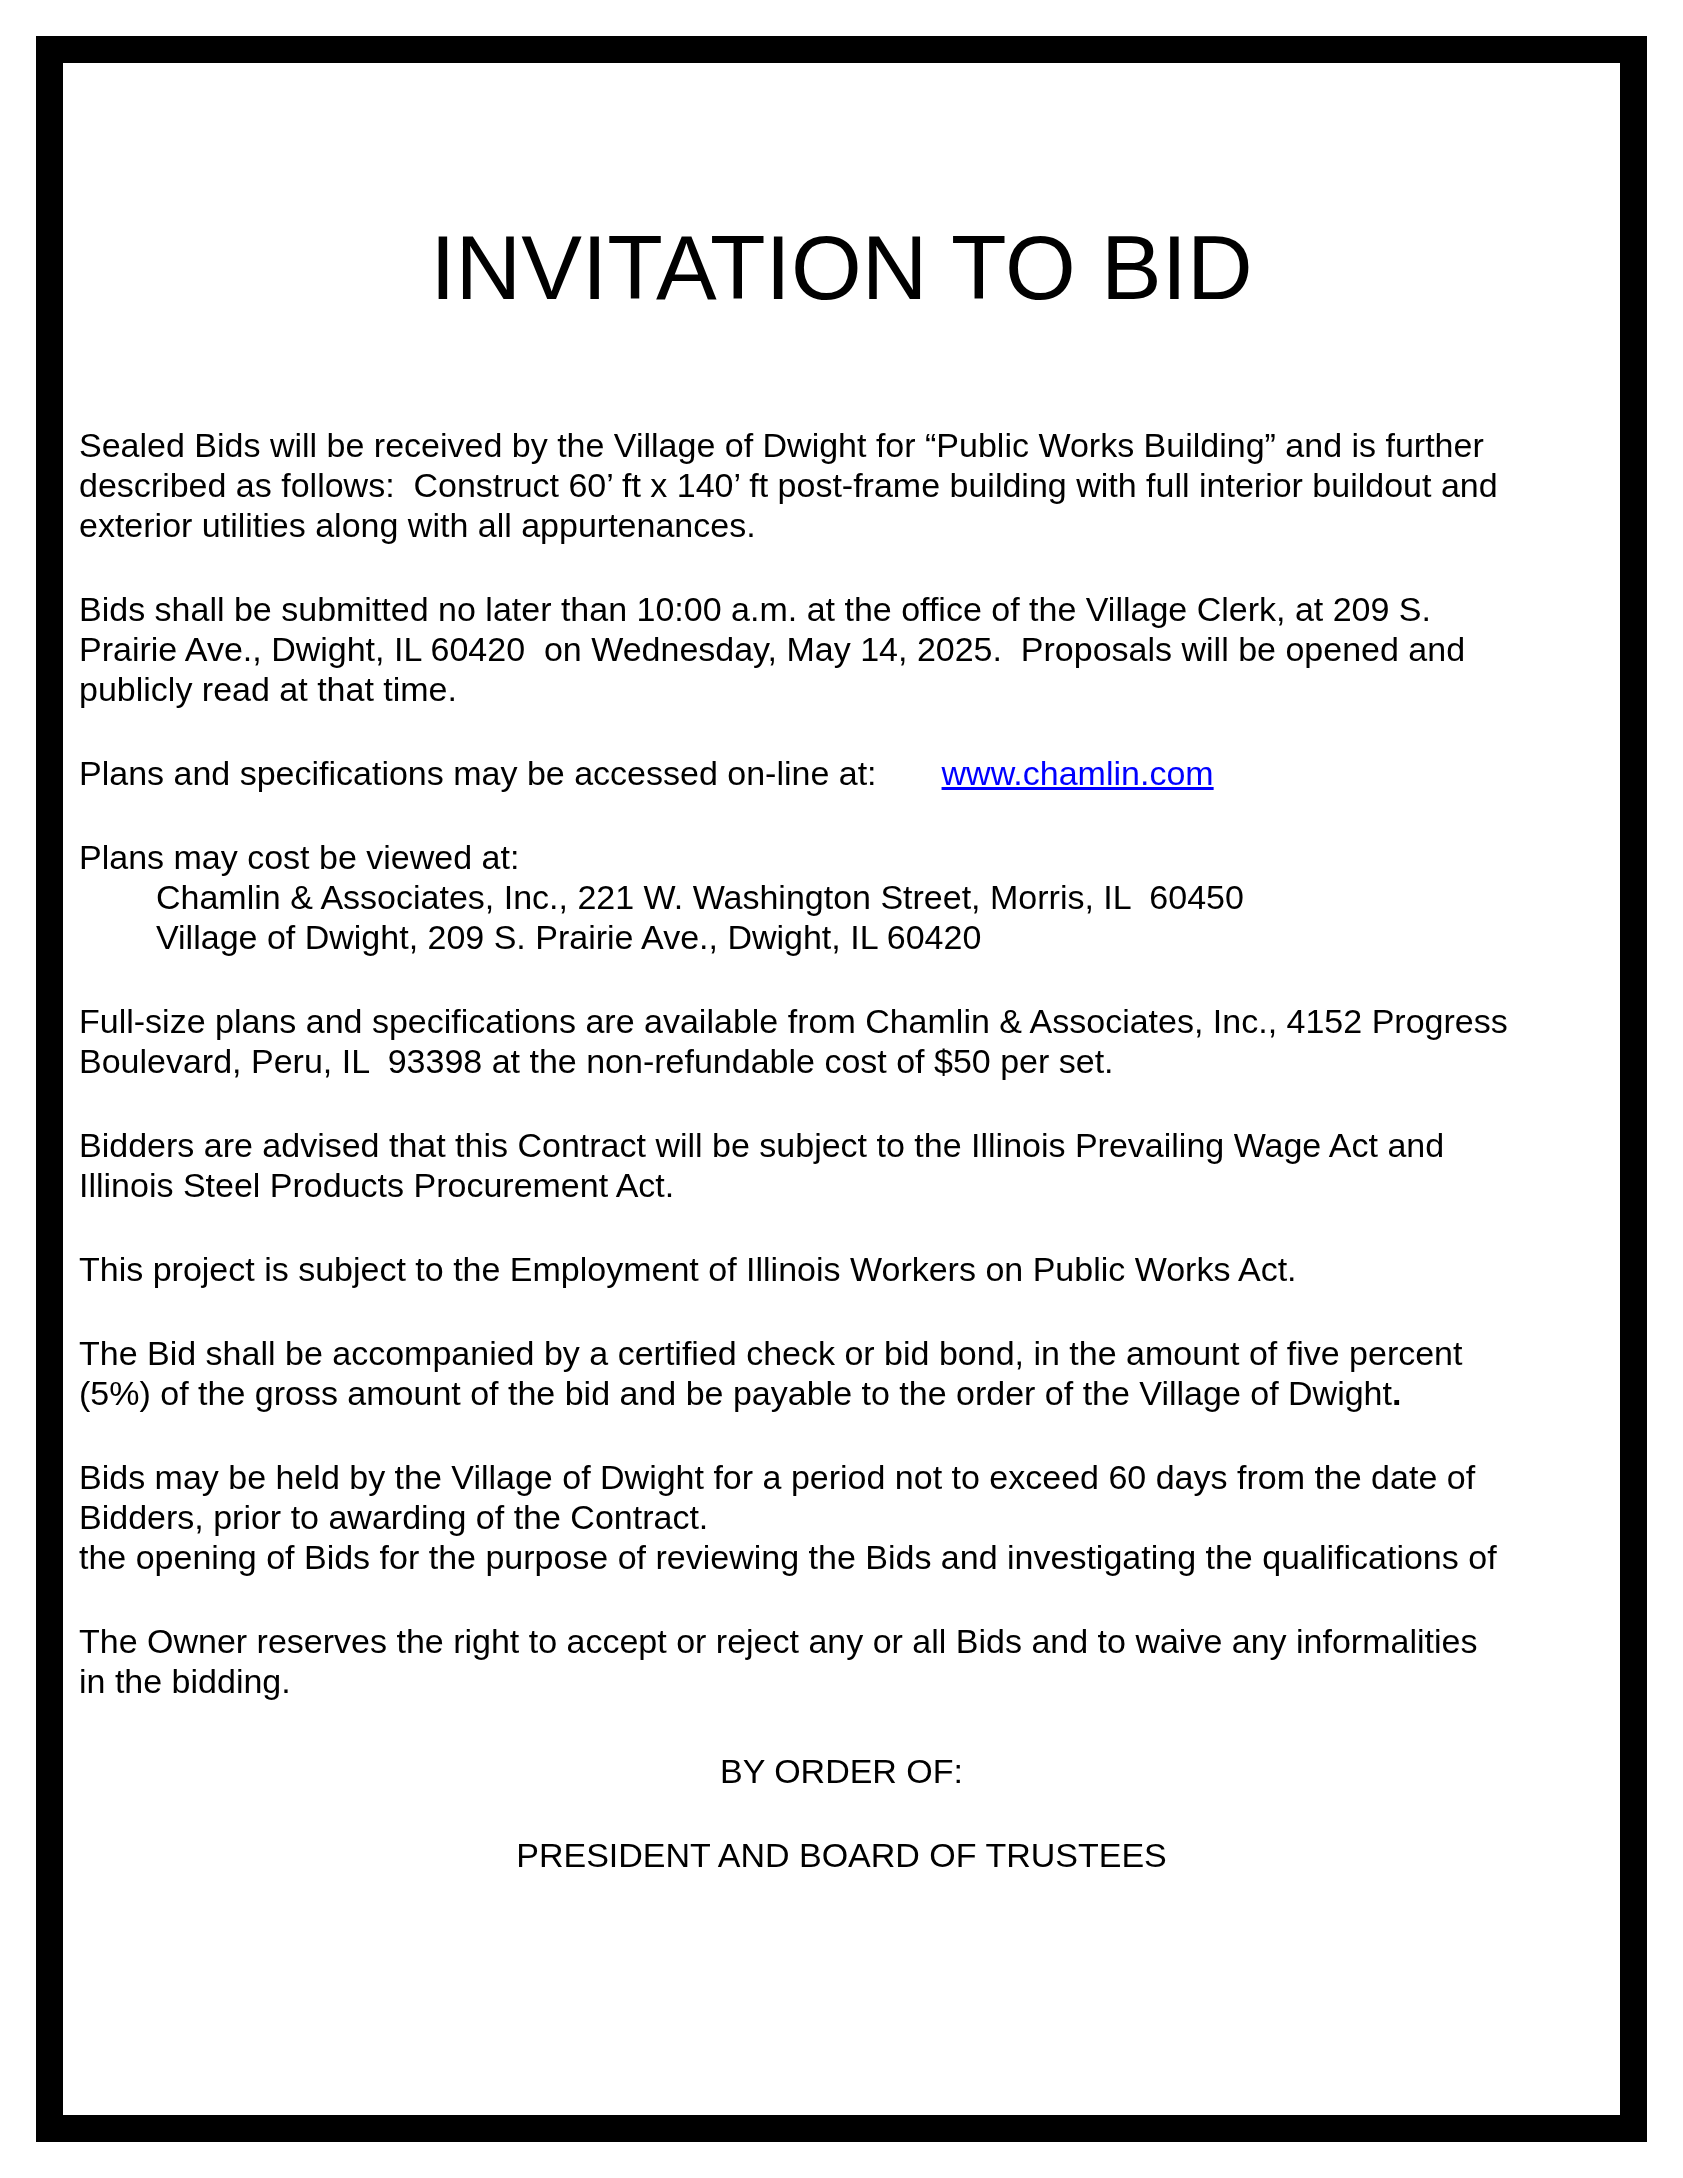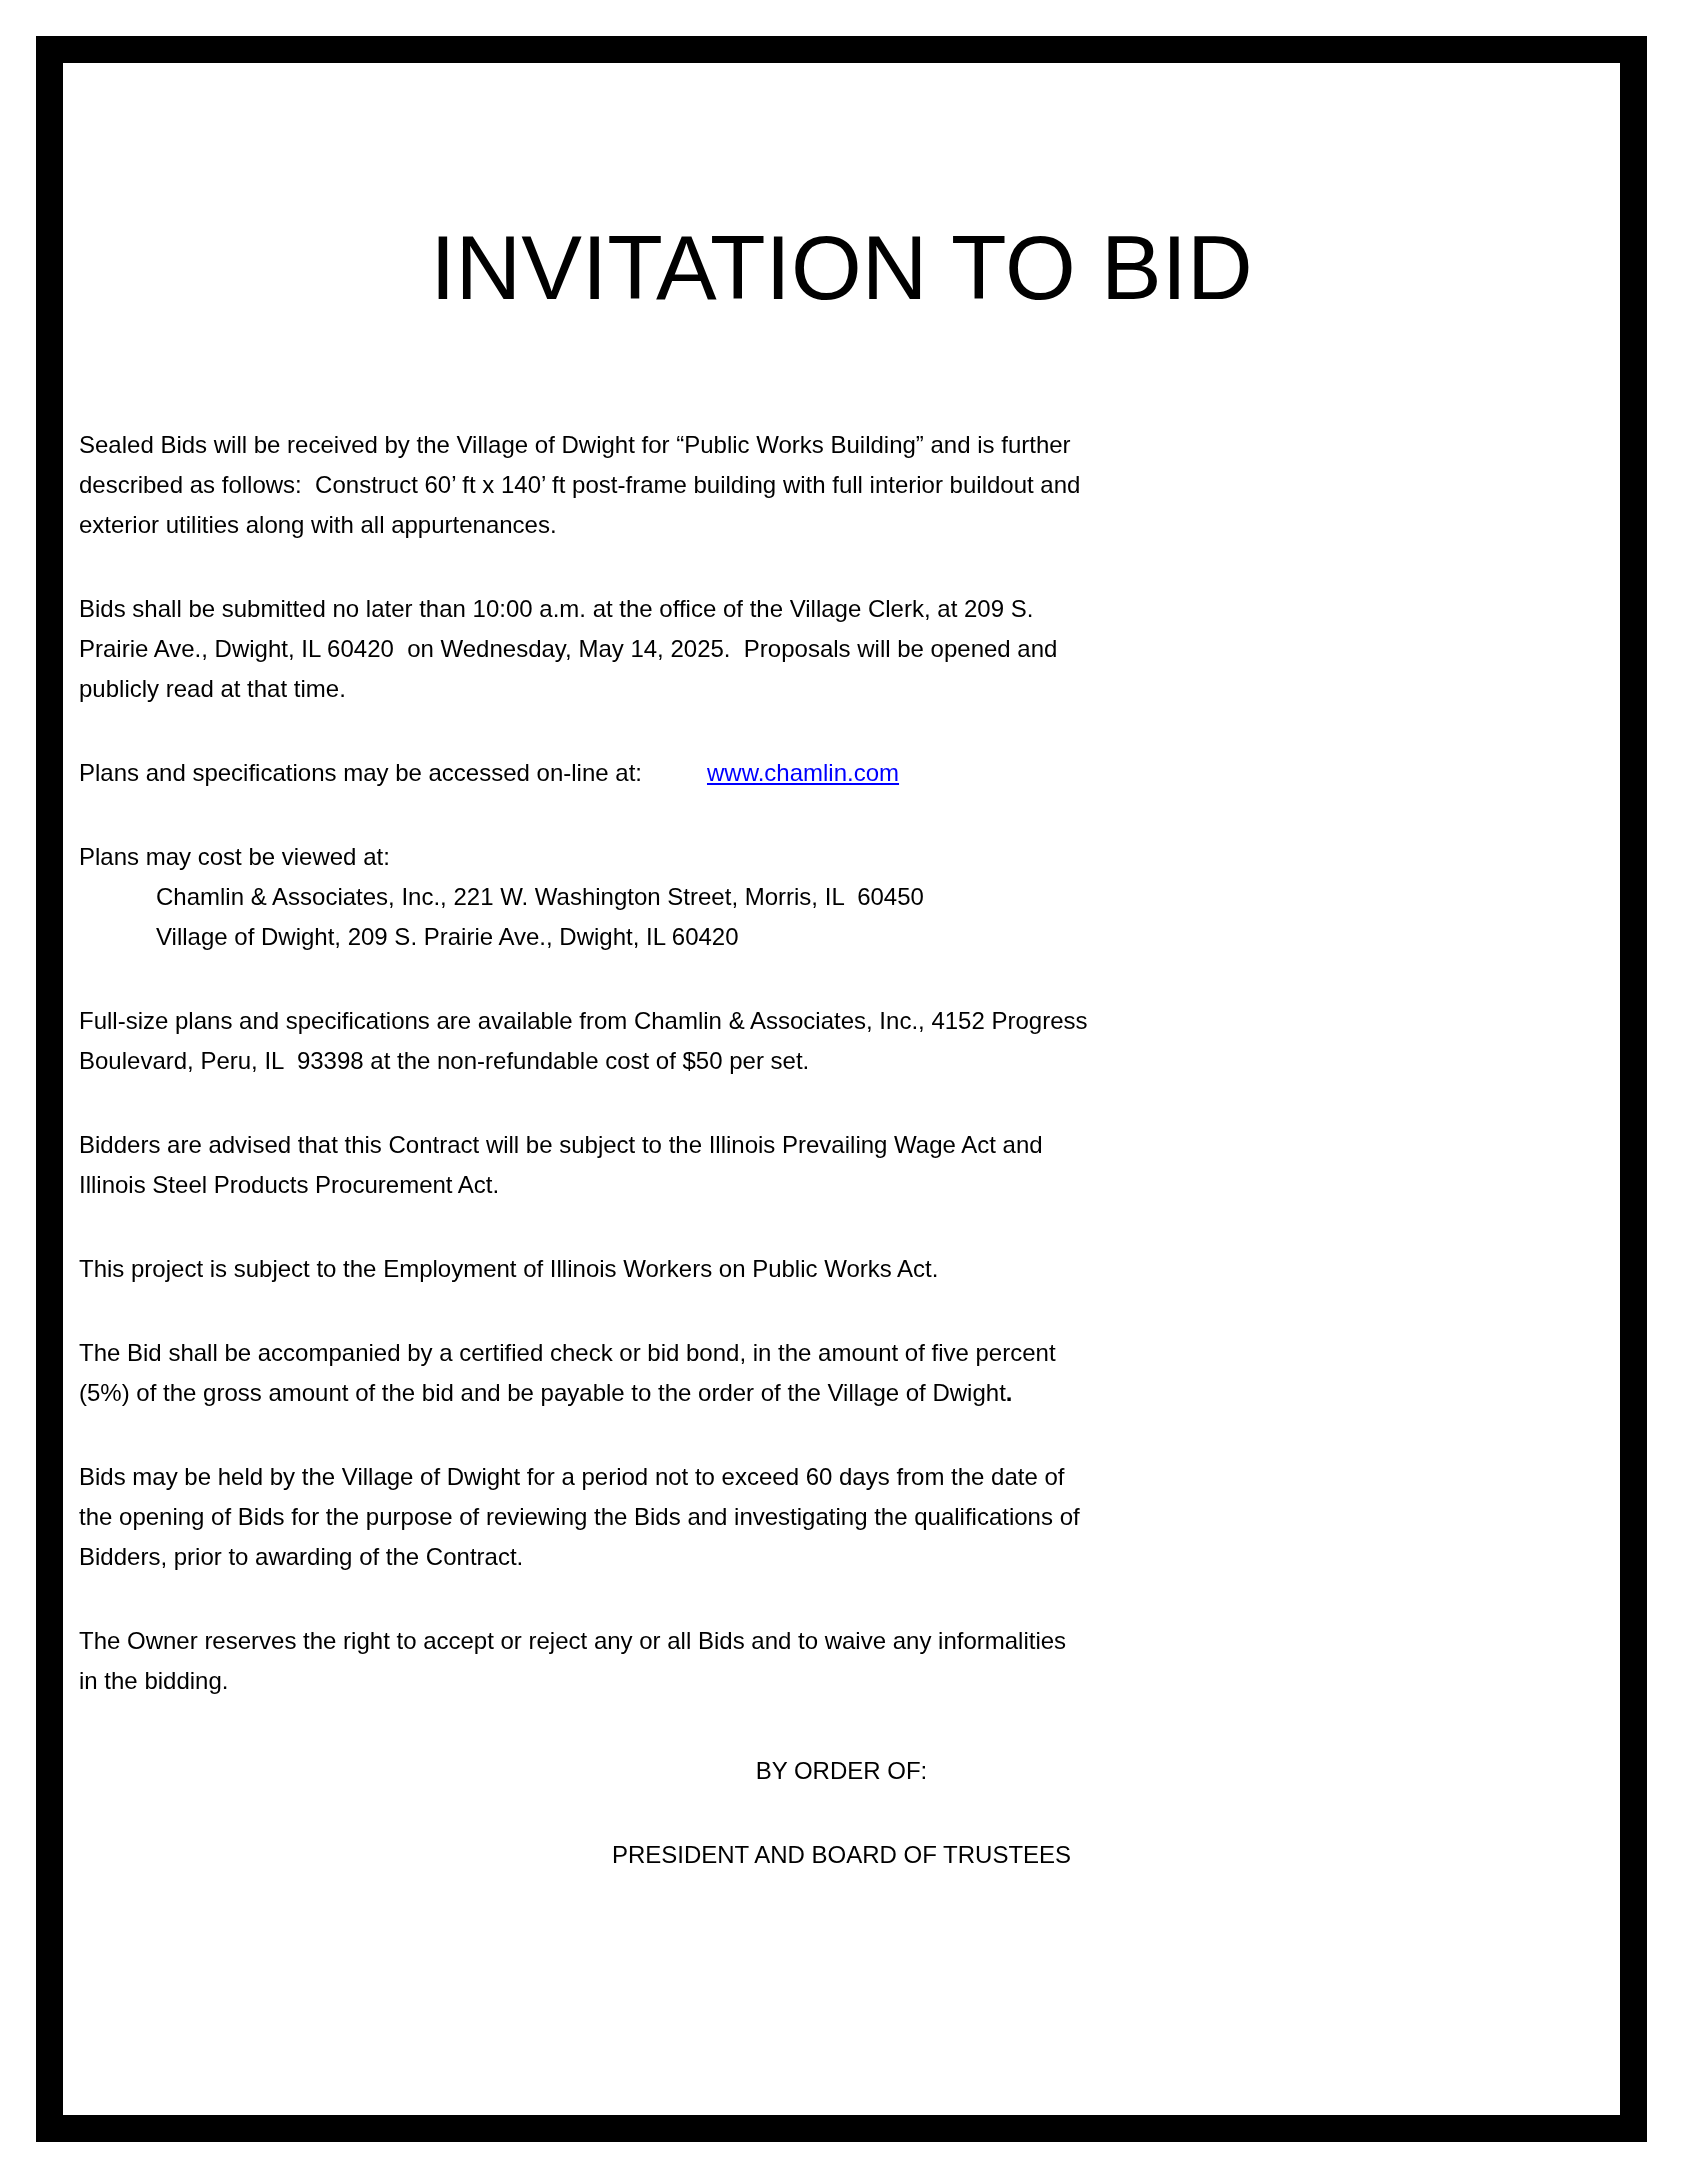--- a/index.html
+++ b/index.html
@@ -21,21 +21,21 @@
   }
   .title {
     font-size: 91px;
     line-height: 105px;
     font-weight: 400;
     text-align: center;
     margin: 152px 0 105px 0;
     white-space: pre;
   }
   .para {
-    font-size: 24px;
+    font-size: 34px;
     line-height: 40px;
     margin: 0 0 44px 0;
   }
   .line { display: block; white-space: pre; }
   .indent { padding-left: 77px; }
   .center { text-align: center; }
   .by-order { margin-top: 50px; }
   .tab { display: inline-block; width: 65px; }
   a.doc-link { color: #0000ff; cursor: pointer; }
   .bold-period { font-weight: 700; }
@@ -84,22 +84,22 @@
         <span class="line">This project is subject to the Employment of Illinois Workers on Public Works Act.</span>
       </p>
 
     <p class="para">
       <span class="line">The Bid shall be accompanied by a certified check or bid bond, in the amount of five percent</span>
       <span class="line"><span>(5%) of the gross amount of the bid and be payable to the order of the Village of Dwight</span><span class="bold-period">.</span></span>
     </p>
 
     <p class="para">
         <span class="line">Bids may be held by the Village of Dwight for a period not to exceed 60 days from the date of</span>
+        <span class="line">Bidders, prior to awarding of the Contract.</span>
         <span class="line">the opening of Bids for the purpose of reviewing the Bids and investigating the qualifications of</span>
-        <span class="line">Bidders, prior to awarding of the Contract.</span>
       </p>
 
     <p class="para">
         <span class="line">The Owner reserves the right to accept or reject any or all Bids and to waive any informalities</span>
         <span class="line">in the bidding.</span>
       </p>
 
     <p class="para center by-order">BY ORDER OF:</p>
 
     <p class="para center">

